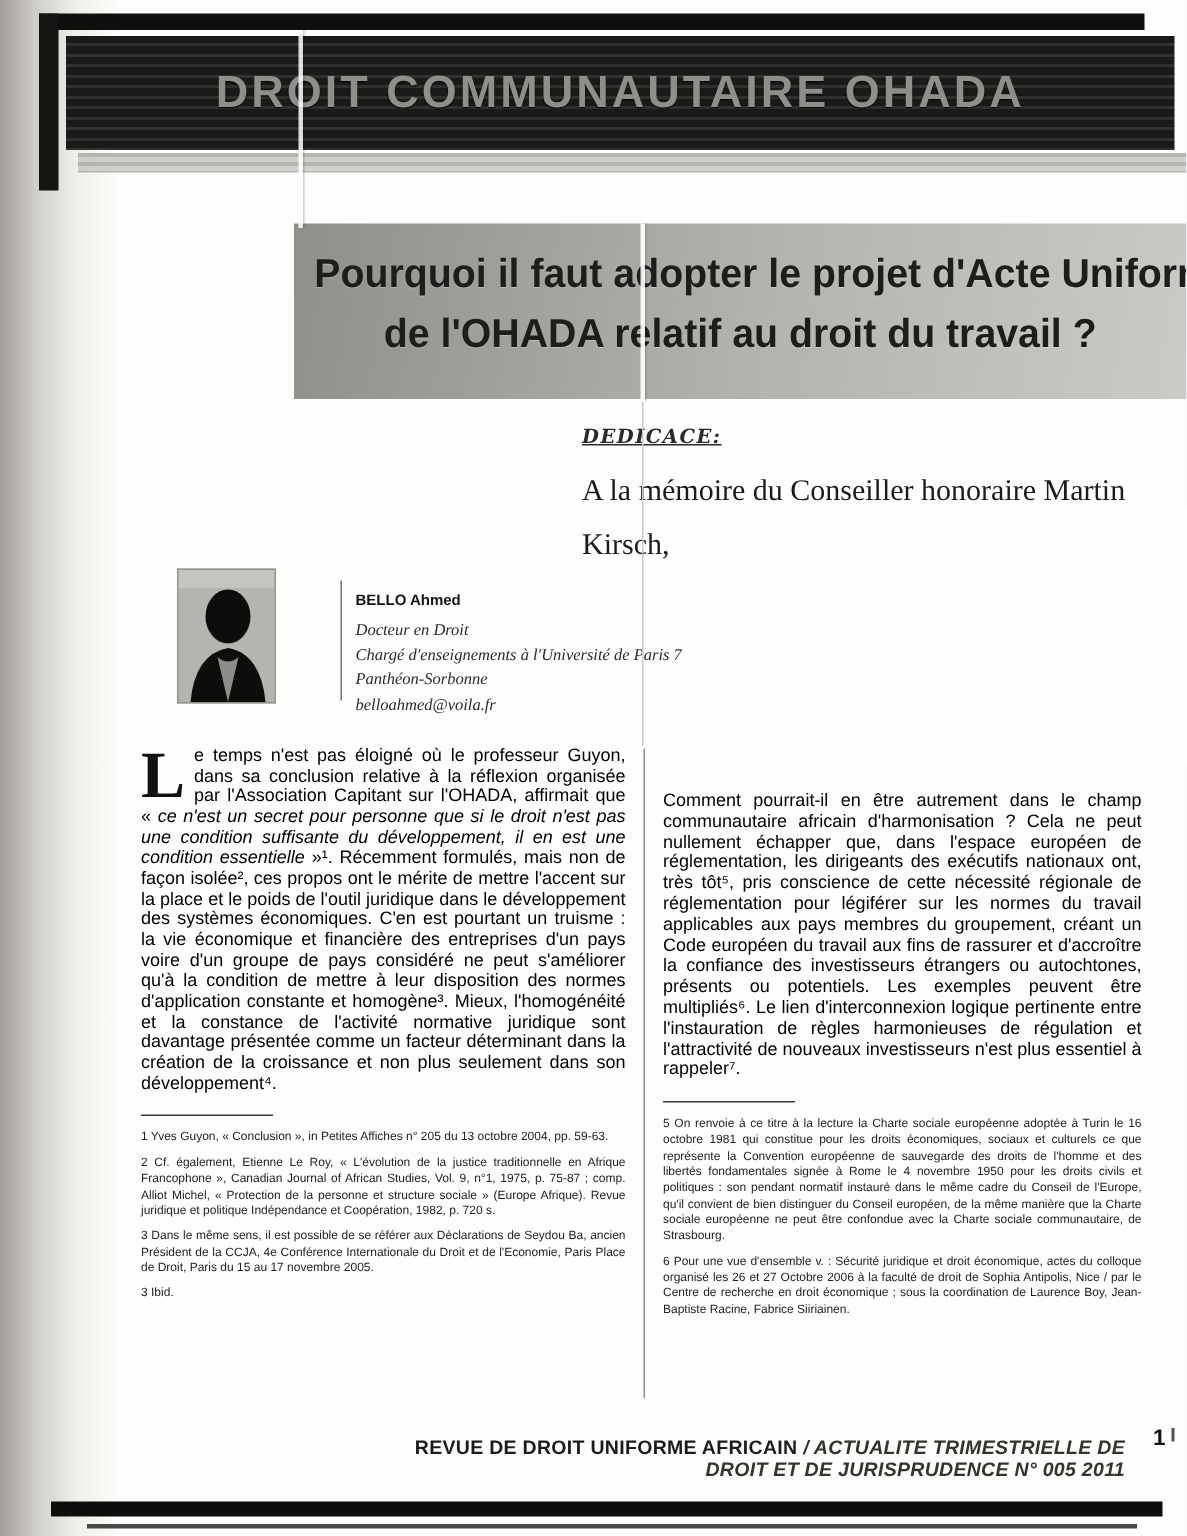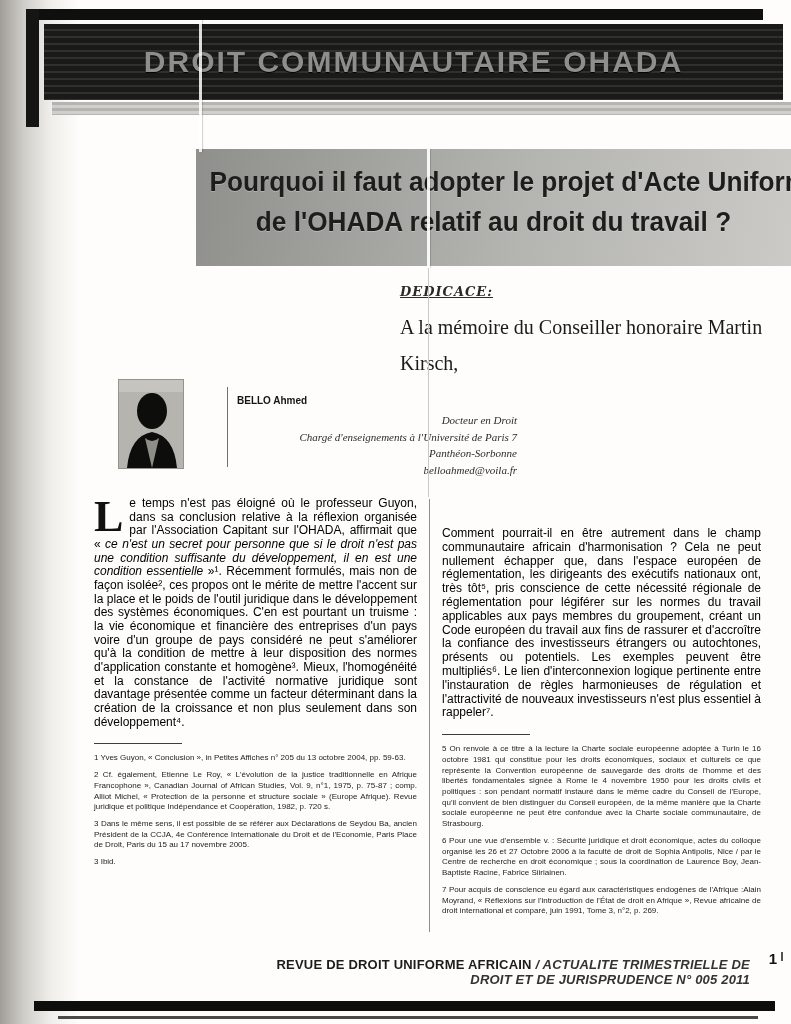--- a/index.html
+++ b/index.html
@@ -33,33 +33,33 @@
 
   
   .fold-a { position:absolute; left:199px; top:20px; width:3px; height:132px; z-index:6;
     background:rgba(255,255,255,.85); box-shadow:1px 0 1px rgba(0,0,0,.18); }
   .fold-b-top { position:absolute; left:427px; top:149px; width:3px; height:119px; z-index:6;
     background:rgba(255,255,255,.9); box-shadow:1px 0 1px rgba(0,0,0,.15); }
   .fold-b-mid { position:absolute; left:428px; top:268px; width:1px; height:229px; z-index:6; background:#cbc9c5; }
   .col-divider { position:absolute; left:429px; top:499px; width:1px; height:433px; background:#8f8d89; }
 
   
-  .dedication { position:absolute; left:400px; top:284px; width:372px; }
+  .dedication { position:absolute; left:388px; top:284px; width:372px; }
   .ded-label { font-family:"DejaVu Serif", serif; font-style:italic; font-weight:bold; font-size:13px;
     letter-spacing:1px; text-decoration:underline; color:#2a2a28; margin-bottom:10px; }
   .ded-line { font-family:"Liberation Serif", serif; font-size:20px; color:#1b1b19; line-height:1.8; }
 
   
   .photo { position:absolute; left:118px; top:379px; width:66px; height:90px;
     border:1px solid #95938e; background:#b6b4af; overflow:hidden; }
   .author-rule { position:absolute; left:227px; top:387px; width:1px; height:80px; background:#73716d; }
   .author-info { position:absolute; left:237px; top:395px; width:280px; }
   .author-name { font-size:10px; font-weight:bold; color:#151513; margin-bottom:6px; }
   .author-meta { font-family:"Liberation Serif", serif; font-style:italic; font-size:11px;
-    color:#2b2b29; line-height:1.5;text-align:right; }
+    color:#2b2b29; line-height:1.5; }
 
   
   .col { position:absolute; top:497px; text-align:justify; }
   .col1 { left:94px; width:323px; }
   .col2 { left:442px; width:319px;margin-top:30px; }
   .body-p { font-size:12px; line-height:1.14; color:#17171
 
 5; }
   .col2 .body-p { line-height:1.15; }
   .dropcap::first-letter { float:left; font-family:"Liberation Serif", serif; font-weight:bold;
@@ -132,21 +132,20 @@
     <p class="fn">2 Cf. également, Etienne Le Roy, « L'évolution de la justice traditionnelle en Afrique Francophone », Canadian Journal of African Studies, Vol. 9, n°1, 1975, p. 75-87 ; comp. Alliot Michel, « Protection de la personne et structure sociale » (Europe Afrique). Revue juridique et politique Indépendance et Coopération, 1982, p. 720 s.</p>
     <p class="fn">3  Dans le même sens, il est possible de se référer aux Déclarations de Seydou Ba, ancien Président de la CCJA, 4e Conférence Internationale du Droit et de l'Economie, Paris Place de Droit, Paris du 15 au 17 novembre 2005.</p>
     <p class="fn">3  Ibid.</p>
   </section>
 
   <section class="col col2">
     <p class="body-p">Comment pourrait-il en être autrement dans le champ communautaire africain d'harmonisation ? Cela ne peut nullement échapper que, dans l'espace européen de réglementation, les dirigeants des exécutifs nationaux ont, très tôt⁵, pris conscience de cette nécessité régionale de réglementation pour légiférer sur les normes du travail applicables aux pays membres du groupement, créant un Code européen du travail aux fins de rassurer et d'accroître la confiance des investisseurs étrangers ou autochtones, présents ou potentiels. Les exemples peuvent être multipliés⁶. Le lien d'interconnexion logique pertinente entre l'instauration de règles harmonieuses de régulation et l'attractivité de nouveaux investisseurs n'est plus essentiel à rappeler⁷.</p>
     <div class="fn-rule"></div>
     <p class="fn">5 On renvoie à ce titre à la lecture la Charte sociale européenne adoptée à Turin le 16 octobre 1981 qui constitue pour les droits économiques, sociaux et culturels ce que représente la Convention européenne de sauvegarde des droits de l'homme et des libertés fondamentales signée à Rome le 4 novembre 1950 pour les droits civils et politiques : son pendant normatif instauré dans le même cadre du Conseil de l'Europe, qu'il convient de bien distinguer du Conseil européen, de la même manière que la Charte sociale européenne ne peut être confondue avec la Charte sociale communautaire, de Strasbourg.</p>
     <p class="fn">6 Pour une vue d'ensemble v. : Sécurité juridique et droit économique, actes du colloque organisé les 26 et 27 Octobre 2006 à la faculté de droit de Sophia Antipolis, Nice / par le Centre de recherche en droit économique ; sous la coordination de Laurence Boy, Jean-Baptiste Racine, Fabrice Siiriainen.</p>
-    <p class="fn">7 Pour acquis de conscience eu égard aux caractéristiques endogènes de l'Afrique :Alain Moyrand, « Réflexions sur l'introduction de l'État de droit en Afrique », Revue africaine de droit international et comparé, juin 1991, Tome 3, n°2, p. 269.</p>
   </section>
 
   <footer class="footer">
     <span class="footer-journal">REVUE DE DROIT UNIFORME AFRICAIN</span><span class="footer-issue"> / ACTUALITE TRIMESTRIELLE DE DROIT ET DE JURISPRUDENCE N° 005 2011</span>
   </footer>
   <div class="page-number">1</div>
   <div class="page-tick"></div>
 
   <div class="bottom-bar"></div>
   <div class="bottom-bar2"></div>

